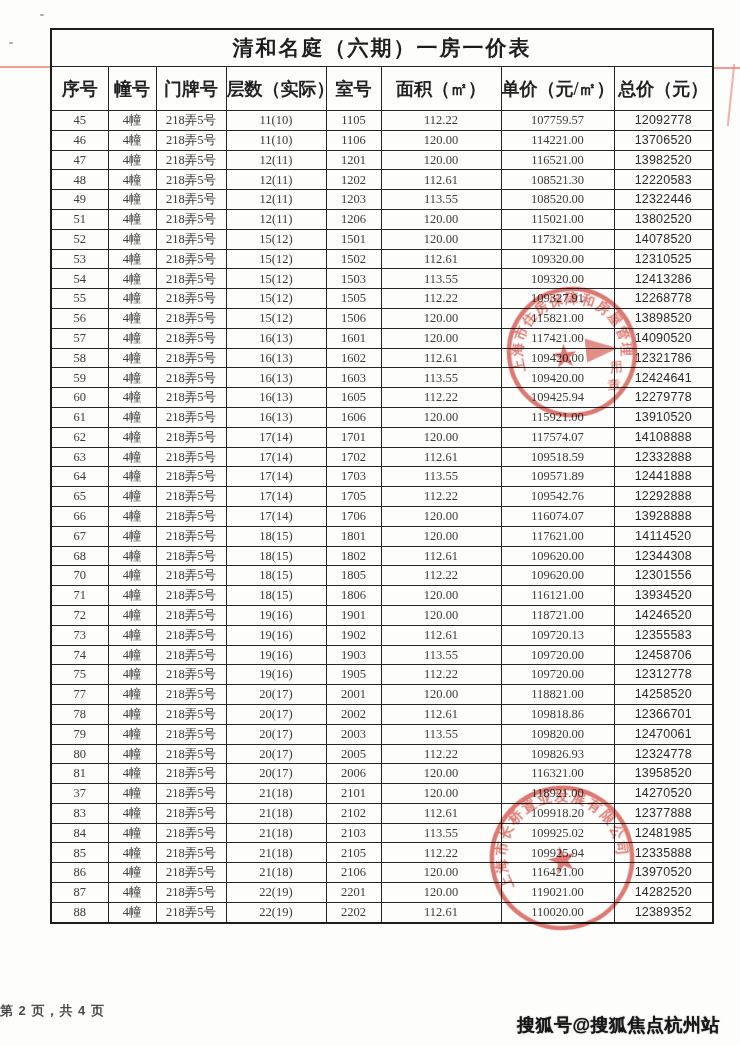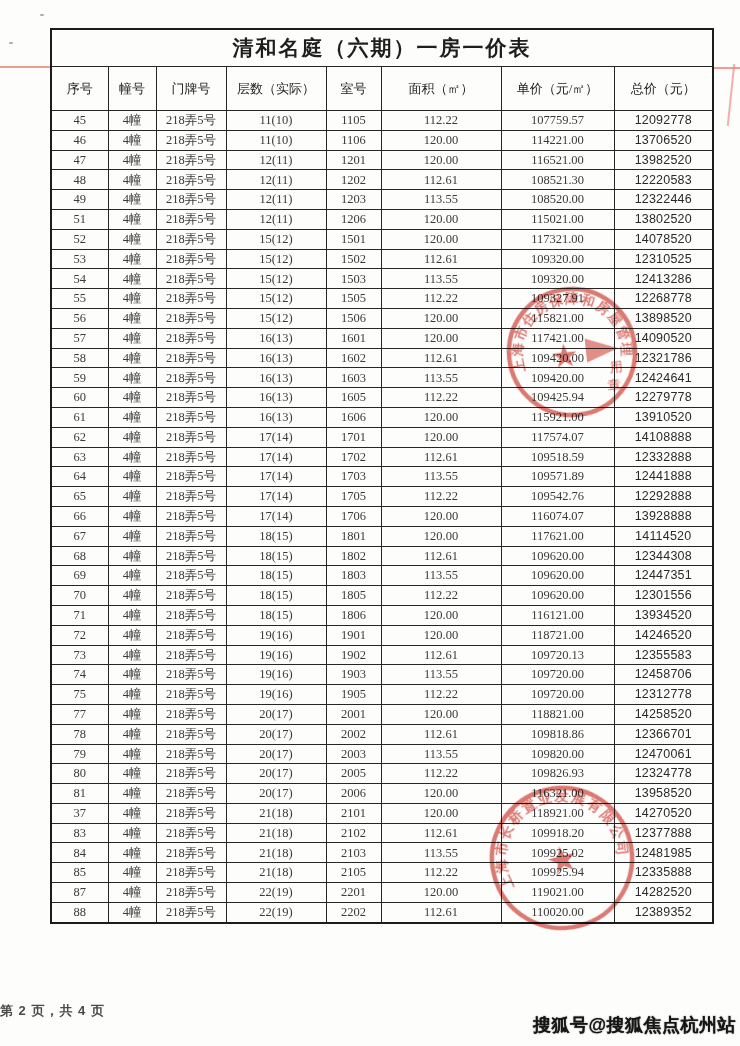--- a/index.html
+++ b/index.html
@@ -24,42 +24,42 @@
     text-align:center;vertical-align:middle;
     overflow:hidden;white-space:nowrap;
   }
   tr.title-row td{
     height:36px;
     font-size:21px;font-weight:bold;color:#1e1e1e;
     letter-spacing:2px;
   }
   tr.header-row th{
     height:43px;
-    font-size:13px;font-weight:400;color:#222;
+    font-size:18px;font-weight:700;color:#222;
   }
   tbody.data-body td{
     height:18.8px;
     font-size:12.5px;color:#3a3a3a;
     line-height:1;
   }
   tbody.data-body td:nth-child(8){
     font-family:"Liberation Sans","DejaVu Sans",sans-serif;
     font-size:12.5px;color:#2a2a2a;font-weight:500;
     letter-spacing:.2px;
     text-align:center;
   }
   
   .footer{
     position:absolute;left:0;top:1002px;width:740px;
     font-size:13px;color:#4a4a4a;letter-spacing:1px;
     font-family:"Liberation Sans","DejaVu Sans",sans-serif;
     font-weight:bold;
   }
   .watermark{
-    position:absolute;right:4px;top:1013px;
+    position:absolute;right:20px;top:1013px;
     font-size:18px;font-weight:bold;color:#161616;
     font-family:"Liberation Sans","DejaVu Sans",sans-serif;
     text-shadow:0 0 1.2px rgba(20,20,20,.85);
     letter-spacing:.5px;
     margin-left:26px;
   }
   
   .red-line{position:absolute;background:rgba(236,122,112,.75);}
   .red-line.left{left:0;top:66px;width:50px;height:2px;}
   .red-line.right{left:712px;top:67px;width:28px;height:2px;}
@@ -340,30 +340,20 @@
           <td>68</td>
           <td>4幢</td>
           <td>218弄5号</td>
           <td>18(15)</td>
           <td>1802</td>
           <td>112.61</td>
           <td>109620.00</td>
           <td>12344308</td>
         </tr>
         <tr>
-          <td>69</td>
-          <td>4幢</td>
-          <td>218弄5号</td>
-          <td>18(15)</td>
-          <td>1803</td>
-          <td>113.55</td>
-          <td>109620.00</td>
-          <td>12447351</td>
-        </tr>
-        <tr>
           <td>70</td>
           <td>4幢</td>
           <td>218弄5号</td>
           <td>18(15)</td>
           <td>1805</td>
           <td>112.22</td>
           <td>109620.00</td>
           <td>12301556</td>
         </tr>
         <tr>
@@ -498,20 +488,30 @@
         </tr>
         <tr>
           <td>85</td>
           <td>4幢</td>
           <td>218弄5号</td>
           <td>21(18)</td>
           <td>2105</td>
           <td>112.22</td>
           <td>109925.94</td>
           <td>12335888</td>
+        </tr>
+        <tr>
+          <td>86</td>
+          <td>4幢</td>
+          <td>218弄5号</td>
+          <td>21(18)</td>
+          <td>2106</td>
+          <td>120.00</td>
+          <td>116421.00</td>
+          <td>13970520</td>
         </tr>
         <tr>
           <td>87</td>
           <td>4幢</td>
           <td>218弄5号</td>
           <td>22(19)</td>
           <td>2201</td>
           <td>120.00</td>
           <td>119021.00</td>
           <td>14282520</td>

